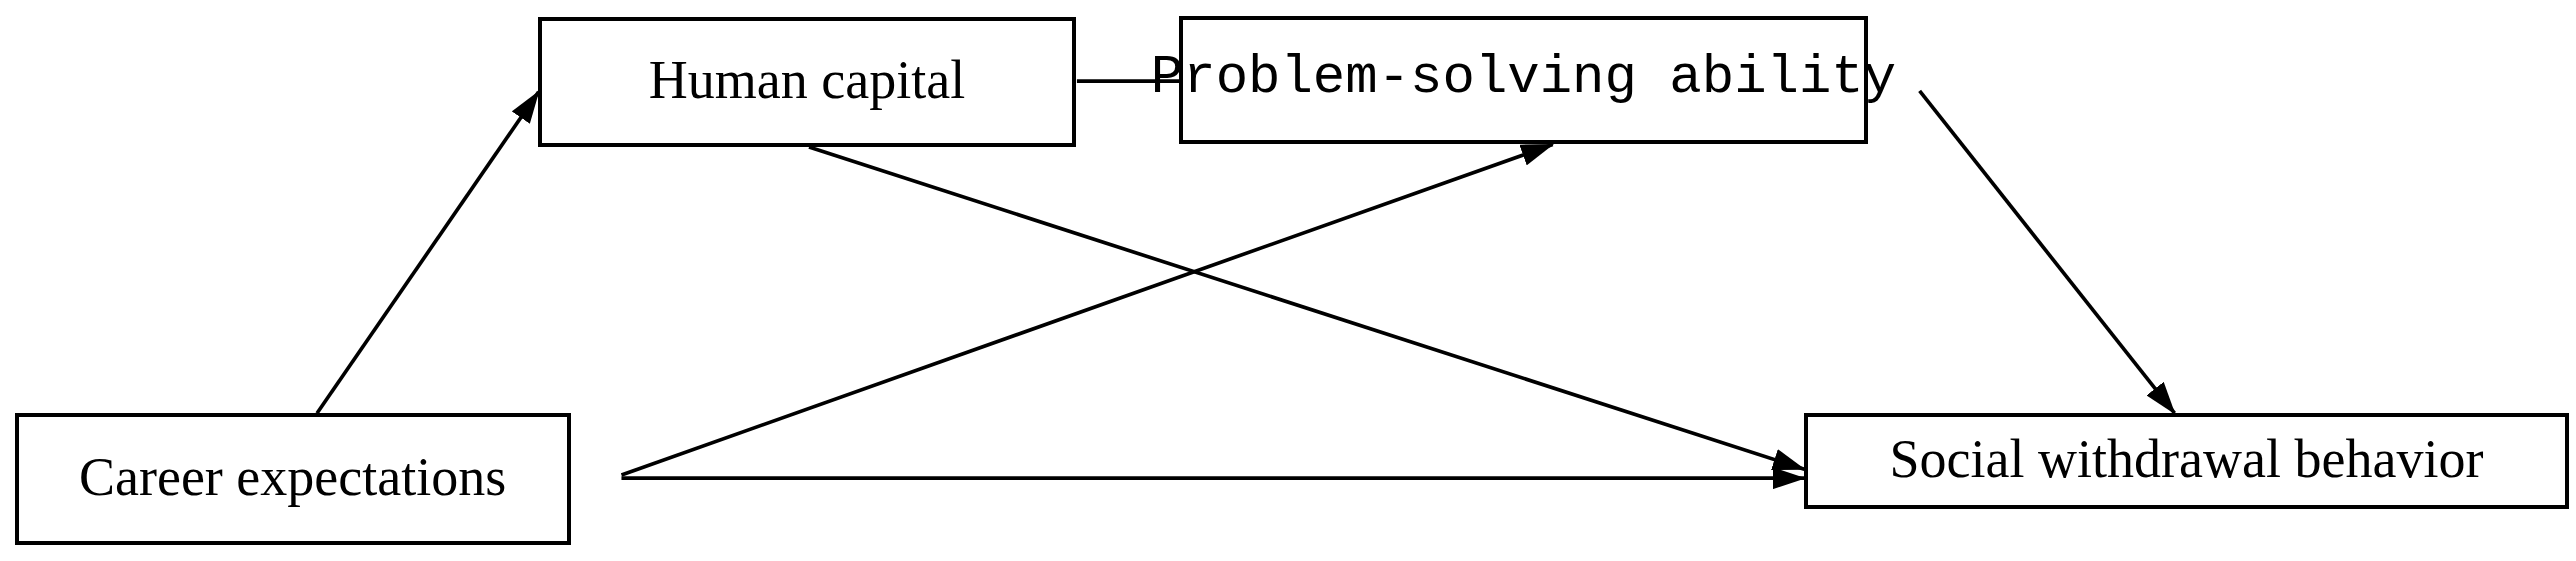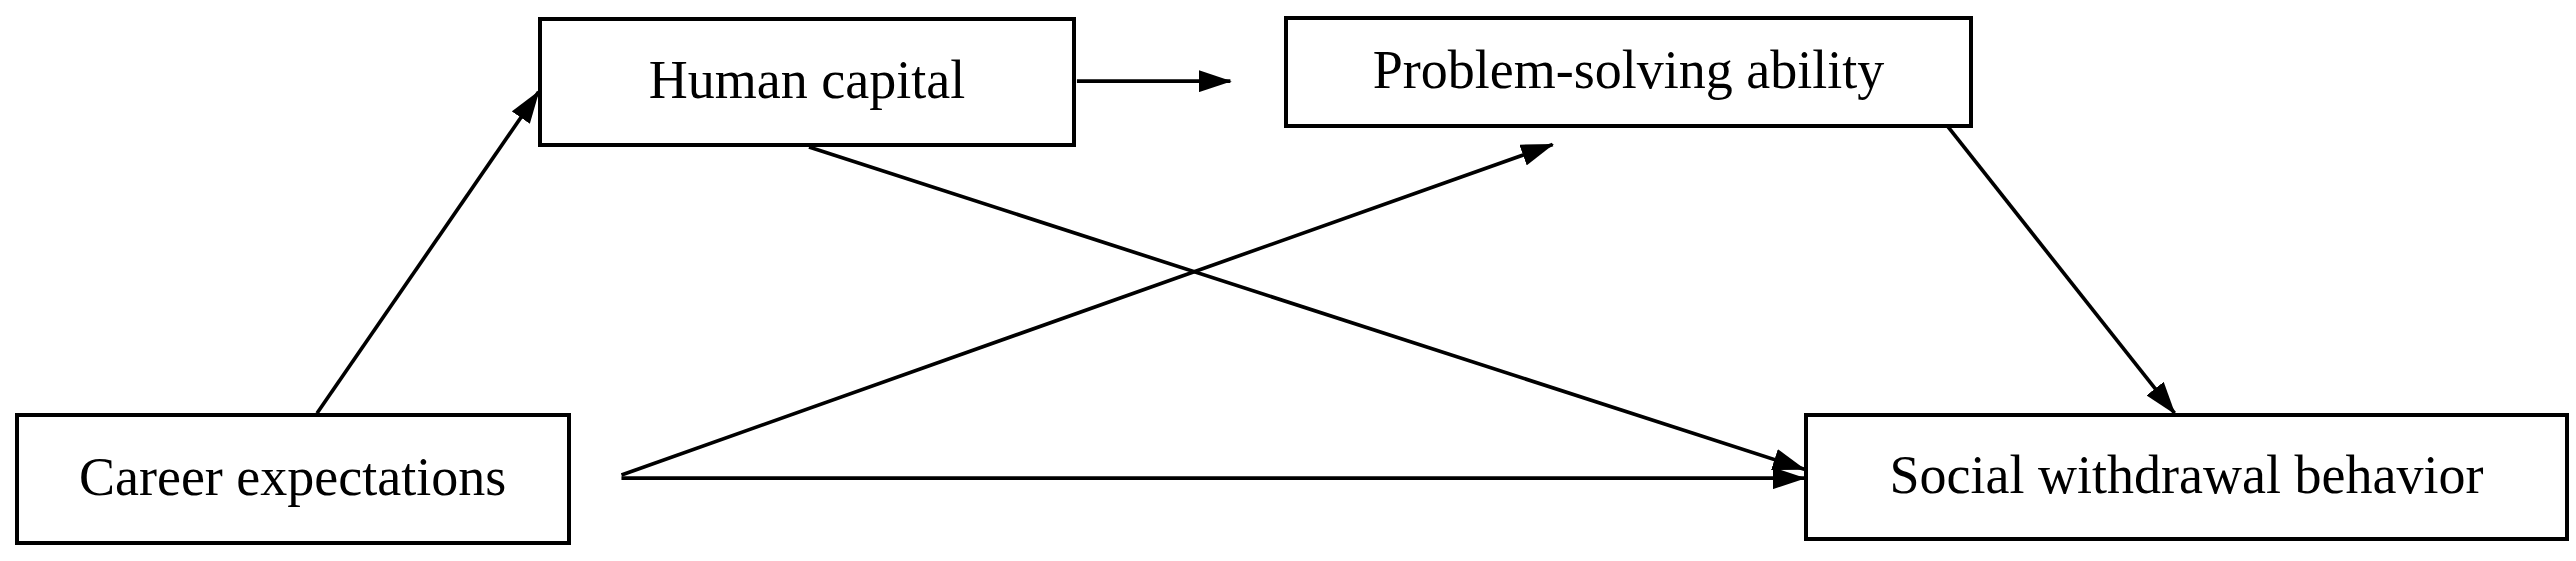--- a/index.html
+++ b/index.html
@@ -35,23 +35,23 @@
     display: flex;
     align-items: center;
     justify-content: center;
     font-size: 54px;
     line-height: 1;
     white-space: nowrap;
     text-align: center;
   }
   .node span { padding-bottom: 4.9px; }
   #node-human   { left: 538px;  top: 17px;  width: 538px; height: 130px; }
-  #node-problem { left: 1284px; top: 16px;  width: 689px; height: 112px; }
+  #node-problem { left: 1179px; top: 16px;  width: 689px; height: 128px; font-family: Liberation Mono, monospace; }
   #node-career  { left: 14.6px;   top: 413px; width: 556px; height: 132px; }
-  #node-social  { left: 1804px; top: 413px; width: 765px; height: 128px; }
+  #node-social  { left: 1804px; top: 413px; width: 765px; height: 96px; }
 </style>
 </head>
 <body>
 
 <div class="canvas">
 
   <svg class="edges" viewBox="0 0 3172 691" xmlns="http://www.w3.org/2000/svg" aria-hidden="true">
     <defs>
       <marker id="arrowhead" viewBox="0 0 9 6" refX="8.6" refY="3" markerWidth="9" markerHeight="6" markerUnits="strokeWidth" orient="auto">
         <path d="M0,0 L9,3 L0,6 Z" fill="#000000"></path>

